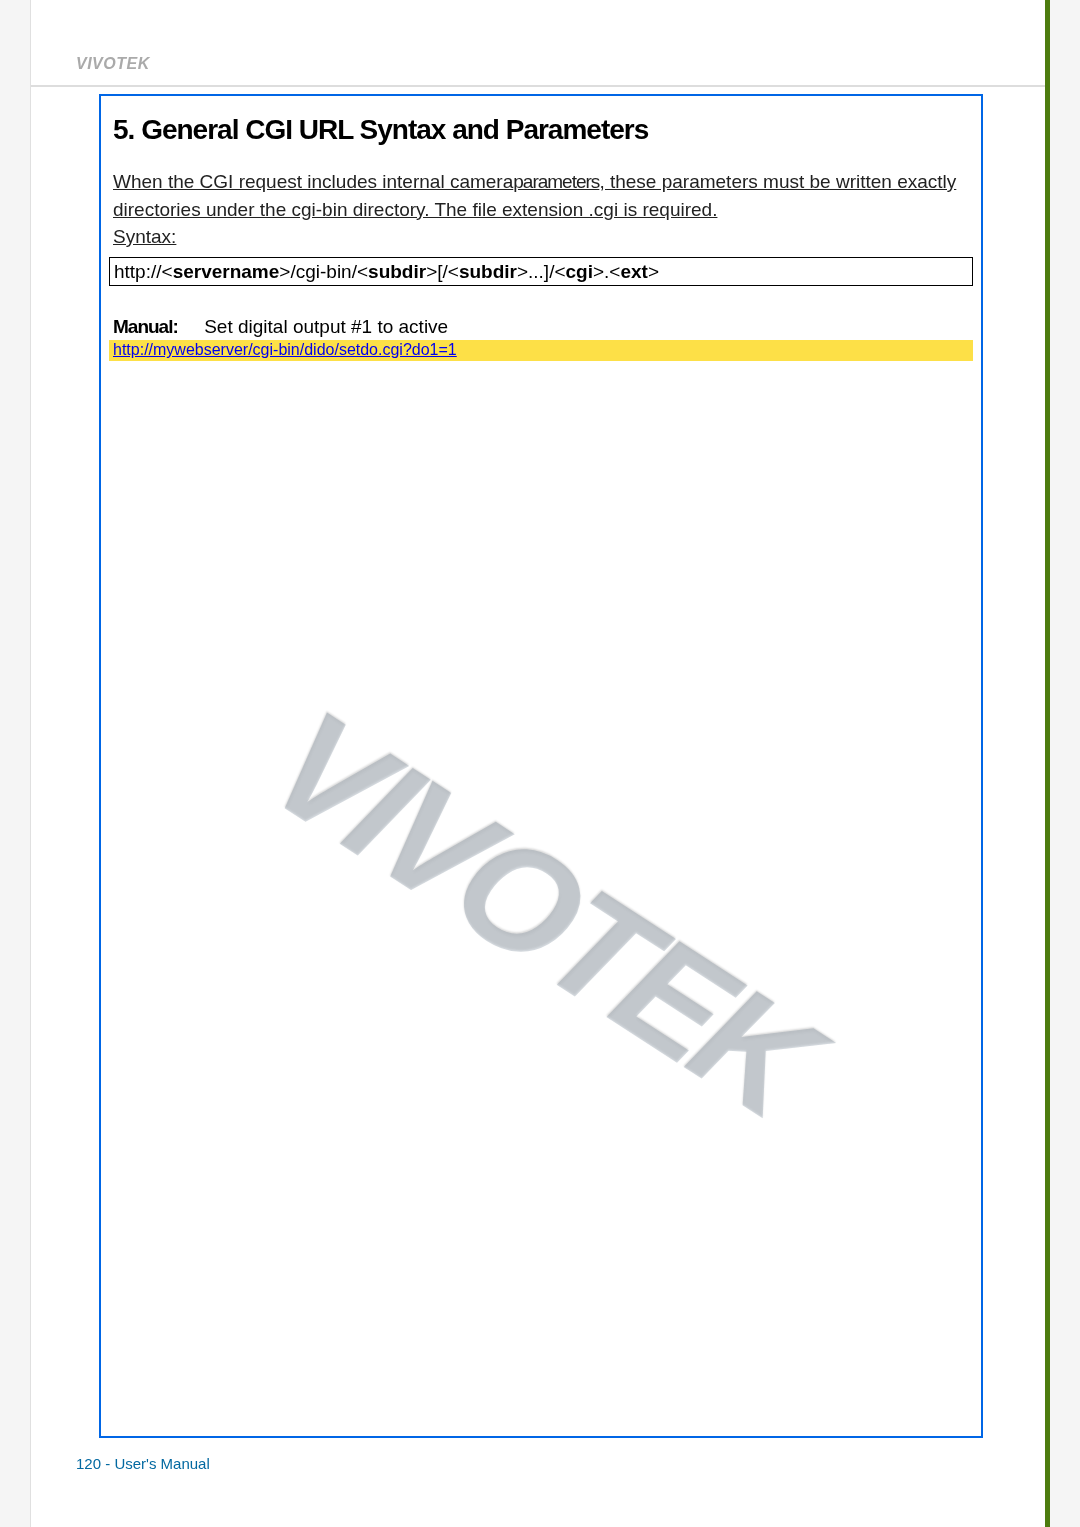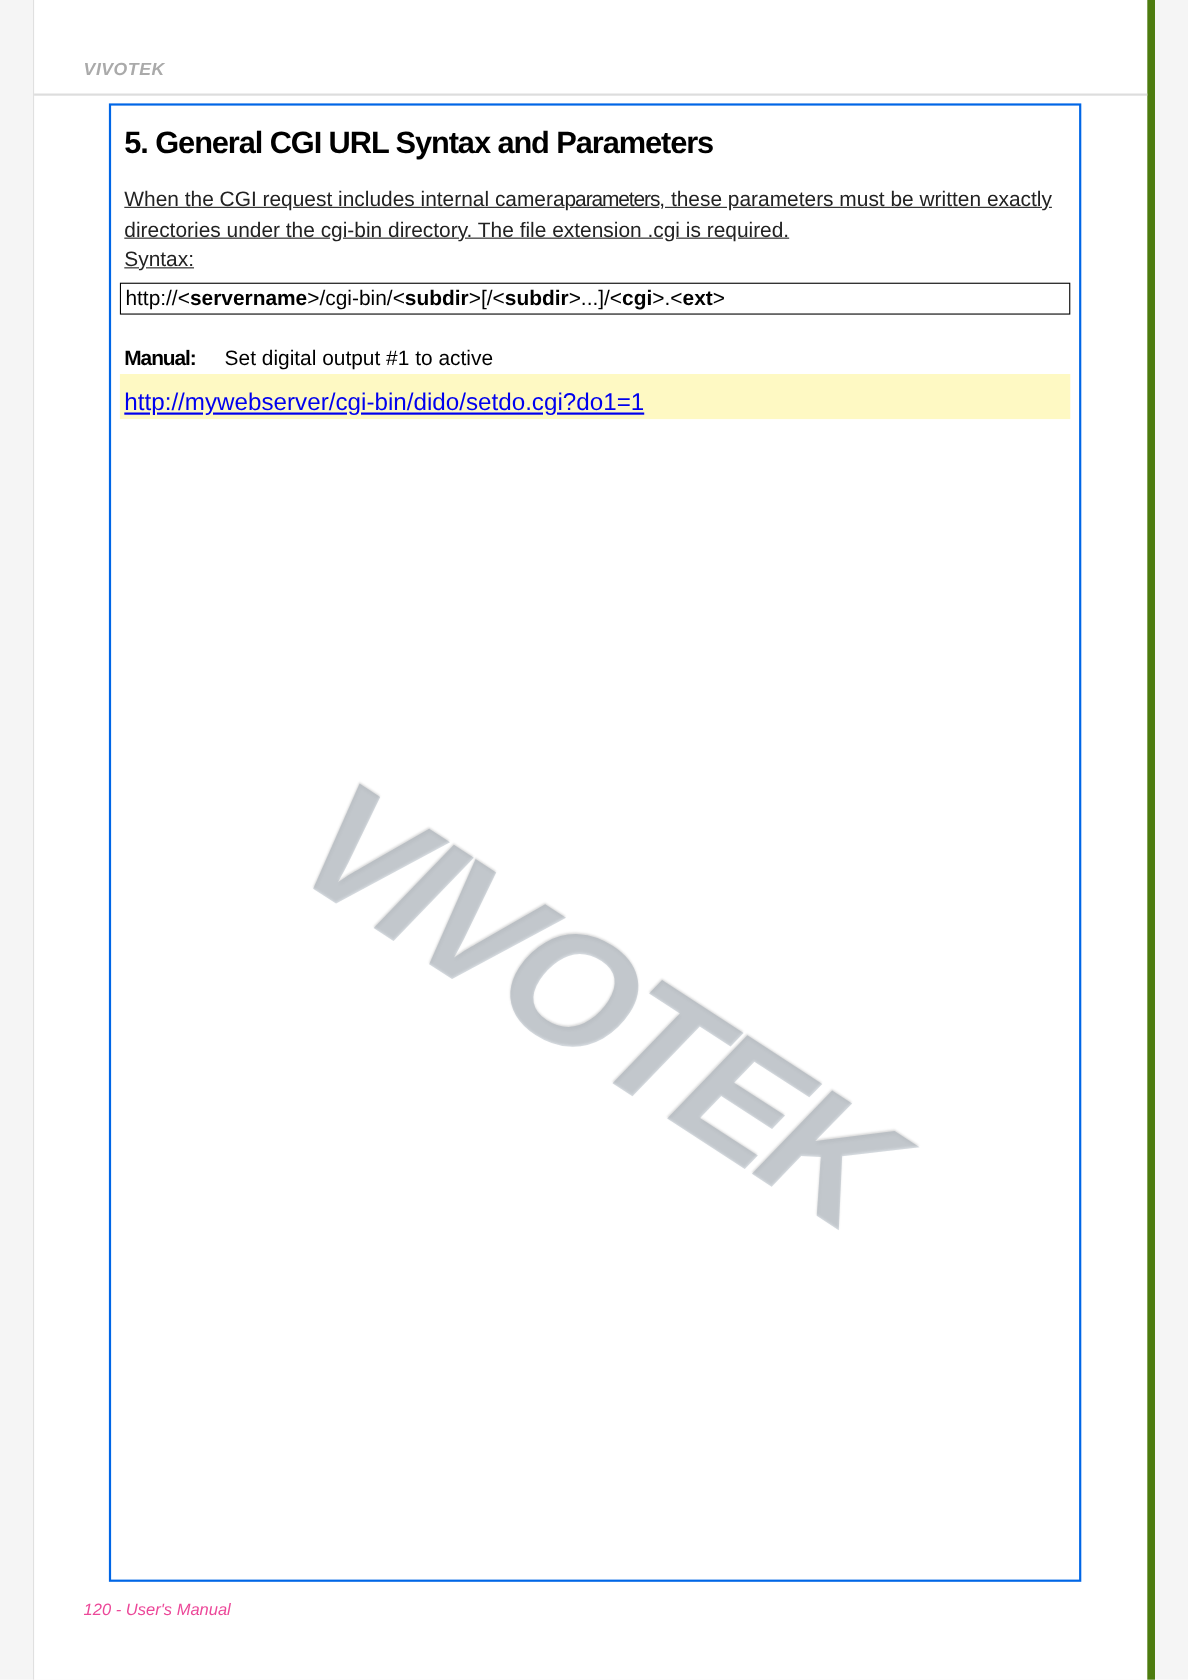--- a/index.html
+++ b/index.html
@@ -11,21 +11,21 @@
     position: relative;
   }
   .page {
     position: absolute;
     top: 0;
     left: 30px;
     width: 1020px;
     height: 1527px;
     background: #fff;
     border-left: 1px solid #e0e0e0;
-    border-right: 7px solid #4d7c0f;
+    border-right: 5px solid #4d7c0f;
   }
   .header {
     padding: 55px 0 12px 45px;
   }
   .brand {
     font-size: 16px;
     font-weight: bold;
     font-style: italic;
     color: #aaa;
     letter-spacing: 0.5px;
@@ -68,23 +68,23 @@
   }
   .syntax-box .row {
     padding: 0 4px;
   }
   .example-line {
     font-size: 19px;
     padding: 0 4px;
     margin-bottom: 2px;
   }
   .example-link-row {
-    background: #fef9c3;
-    padding: 13px 4px 2px 4px;
-    font-size: 22px;
+    background: #fde047;
+    padding: 1px 4px 2px 4px;
+    font-size: 16px;
   }
   .example-link-row a {
     color: #0000ee;
     text-decoration: underline;
   }
   .watermark {
     position: absolute;
     left: 50%;
     top: 61%;
     transform: translate(-50%, -50%) rotate(33deg);
@@ -95,22 +95,21 @@
     white-space: nowrap;
     pointer-events: none;
     font-style: italic;
     text-shadow: 2px 2px 3px rgba(255,255,255,0.3), -1px -1px 2px rgba(0,0,0,0.15);
   }
   .footer {
     position: absolute;
     bottom: 55px;
     left: 45px;
     font-size: 15px;
-    font-style: italic;
-    color: #ec4899;
+    color: #0369a1;
   }
   .bold { font-weight: bold; }
   .squish { letter-spacing: -1px; }
 </style>
 </head>
 <body>
 
 <div class="page">
 
   <div class="header">

